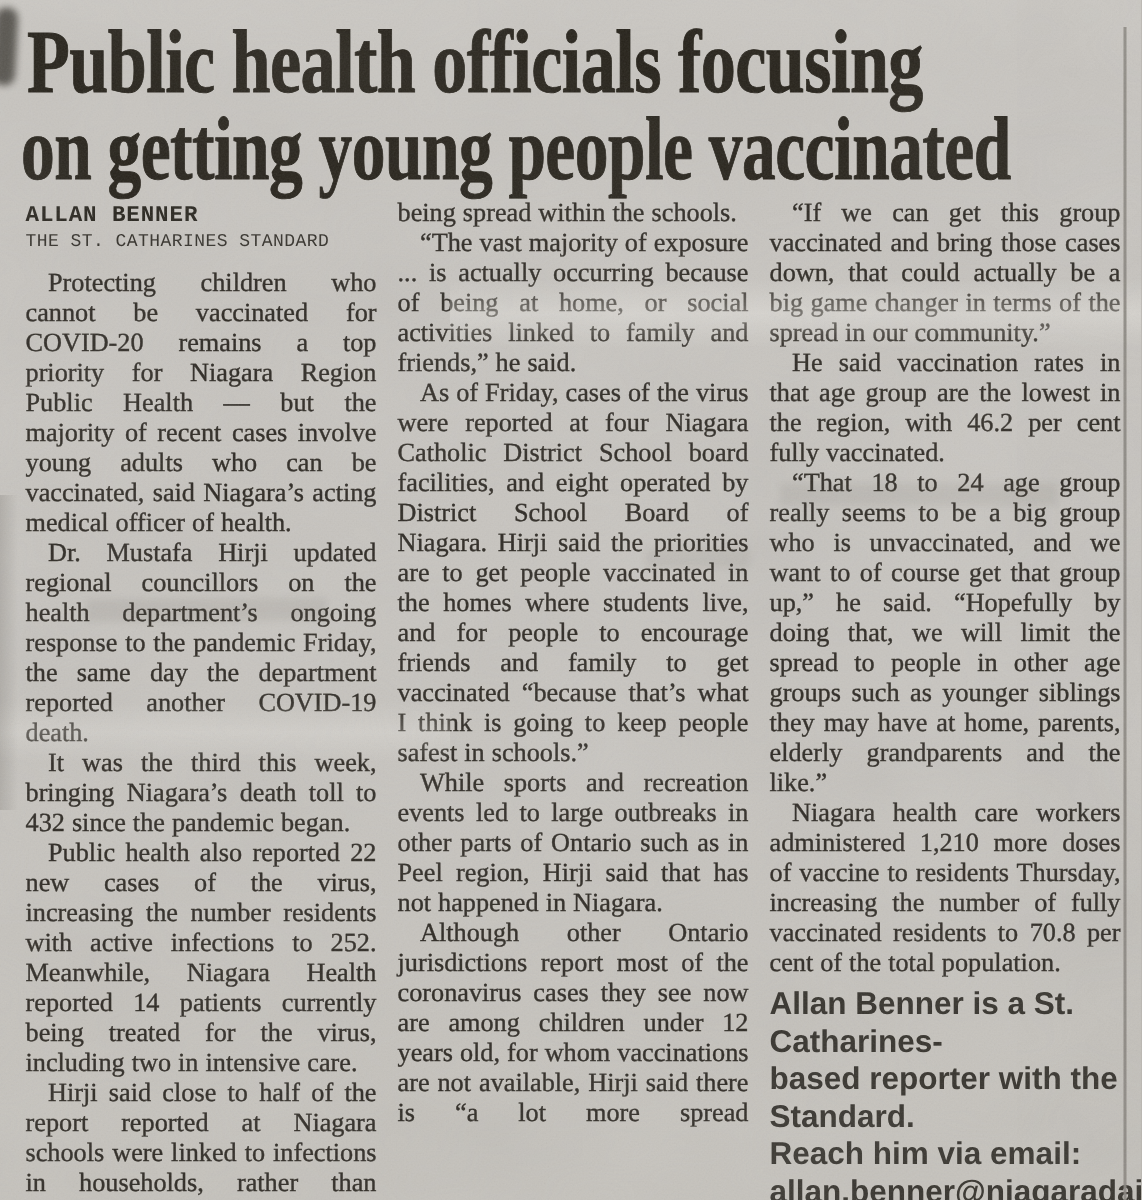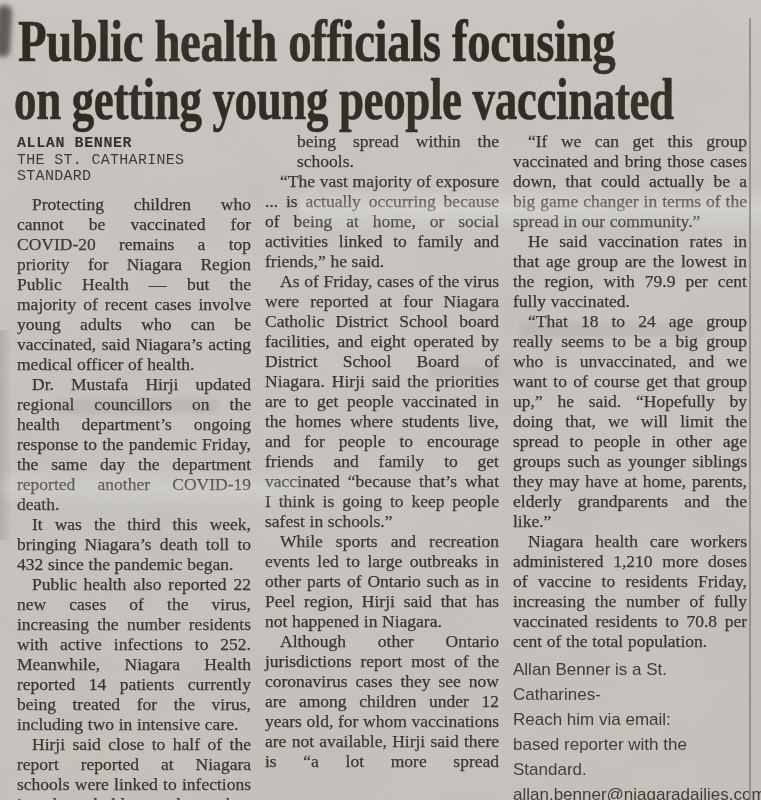--- a/index.html
+++ b/index.html
@@ -20,32 +20,32 @@
     font-size:60px;line-height:58px;white-space:nowrap;letter-spacing:-0.5px;
     transform-origin:0 50%;-webkit-text-stroke:0.6px var(--headline-ink);
   }
   .hl1{transform:scaleX(0.78);}
   .hl2{transform:scaleX(0.75);margin-left:-4px;}
   
   .cols{display:flex;gap:14px;padding:3px 14px 0 17px;align-items:flex-start;}
   .col{flex:1 1 0;min-width:0;}
   .byline{margin:4px 0 9px 0;font-family:Liberation Mono, monospace;color:var(--byline-ink);}
   .byline-author{font-weight:bold;font-size:15px;line-height:18px;letter-spacing:0.6px;}
-  .byline-affil{font-size:15px;line-height:16px;letter-spacing:0.3px;color:#322f29;}
+  .byline-affil{font-size:12px;line-height:16px;letter-spacing:0.3px;color:#322f29;}
   .col p{
     font-size:17.5px;line-height:20px;text-align:justify;
     hyphens:auto;-webkit-hyphens:auto;word-spacing:0.3px;
     -webkit-text-stroke:0.25px var(--ink);
   }
   .col p.indent{text-indent:15px;}
-  .col p.cont{text-indent:0;margin-left:32px;}
+  .col p.cont{text-indent:0;}
   .col p.jlast{text-align-last:justify;}
   
   .bio{margin-top:6px;font-family:"Liberation Sans",sans-serif;color:var(--bio-ink);}
-  .bio .bio-line{font-size:17px;line-height:25px;text-align:left;}
+  .bio .bio-line{font-size:21px;line-height:25px;text-align:left;font-weight:bold;}
   
   .artifact{position:absolute;pointer-events:none;}
   .corner-smudge{left:-4px;top:5px;width:15px;height:52px;background:#45423c;
     border-radius:7px;filter:blur(2.5px);opacity:0.85;transform:rotate(3deg);}
   .right-rule{left:749px;top:18px;width:1.6px;height:782px;background:var(--rule);opacity:0.9;}
   .crease-1{left:300px;top:186px;width:461px;height:46px;
     background:linear-gradient(180deg,rgba(236,234,229,0) 0%,rgba(236,234,229,0.38) 50%,rgba(236,234,229,0) 100%);}
   .crease-2{left:0;top:468px;width:300px;height:40px;
     background:linear-gradient(180deg,rgba(234,232,227,0) 0%,rgba(234,232,227,0.28) 50%,rgba(234,232,227,0) 100%);}
   .edge-shade{left:0;top:330px;width:12px;height:210px;
@@ -92,27 +92,27 @@
     <div class="col">
       <p class="cont">being spread within the schools.</p>
       <p class="indent">“The vast majority of exposure ... is actually occurring because of being at home, or social activities linked to family and friends,” he said.</p>
       <p class="indent">As of Friday, cases of the virus were reported at four Niagara Catholic District School board facilities, and eight operated by District School Board of Niagara. Hirji said the priorities are to get people vaccinated in the homes where students live, and for people to encourage friends and family to get vaccinated “because that’s what I think is going to keep people safest in schools.”</p>
       <p class="indent">While sports and recreation events led to large outbreaks in other parts of Ontario such as in Peel region, Hirji said that has not happened in Niagara.</p>
       <p class="indent jlast">Although other Ontario jurisdictions report most of the coronavirus cases they see now are among children under 12 years old, for whom vaccinations are not available, Hirji said there is “a lot more spread</p>
     </div>
 
     <div class="col">
       <p class="indent">“If we can get this group vaccinated and bring those cases down, that could actually be a big game changer in terms of the spread in our community.”</p>
-      <p class="indent">He said vaccination rates in that age group are the lowest in the region, with 79.9 per cent fully vaccinated.</p>
+      <p class="indent">He said vaccination rates in that age group are the lowest in the region, with 46.2 per cent fully vaccinated.</p>
       <p class="indent">“That 18 to 24 age group really seems to be a big group who is unvaccinated, and we want to of course get that group up,” he said. “Hopefully by doing that, we will limit the spread to people in other age groups such as younger siblings they may have at home, parents, elderly grandparents and the like.”</p>
-      <p class="indent">Niagara health care workers administered 1,210 more doses of vaccine to residents Friday, increasing the number of fully vaccinated residents to 70.8 per cent of the total population.</p>
+      <p class="indent">Niagara health care workers administered 1,210 more doses of vaccine to residents Thursday, increasing the number of fully vaccinated residents to 70.8 per cent of the total population.</p>
       <footer class="bio">
         <div class="bio-line">Allan Benner is a St. Catharines-</div>
+        <div class="bio-line">based reporter with the Standard.</div>
         <div class="bio-line">Reach him via email:</div>
-        <div class="bio-line">based reporter with the Standard.</div>
         <div class="bio-line">allan.benner@niagaradailies.com</div>
       </footer>
     </div>
 
   </div>
 
   <svg class="grain" width="761" height="800" xmlns="http://www.w3.org/2000/svg" aria-hidden="true">
     <filter id="fineGrain">
       <feTurbulence type="fractalNoise" baseFrequency="0.9" numOctaves="2" stitchTiles="stitch"></feTurbulence>
       <feColorMatrix type="saturate" values="0"></feColorMatrix>

